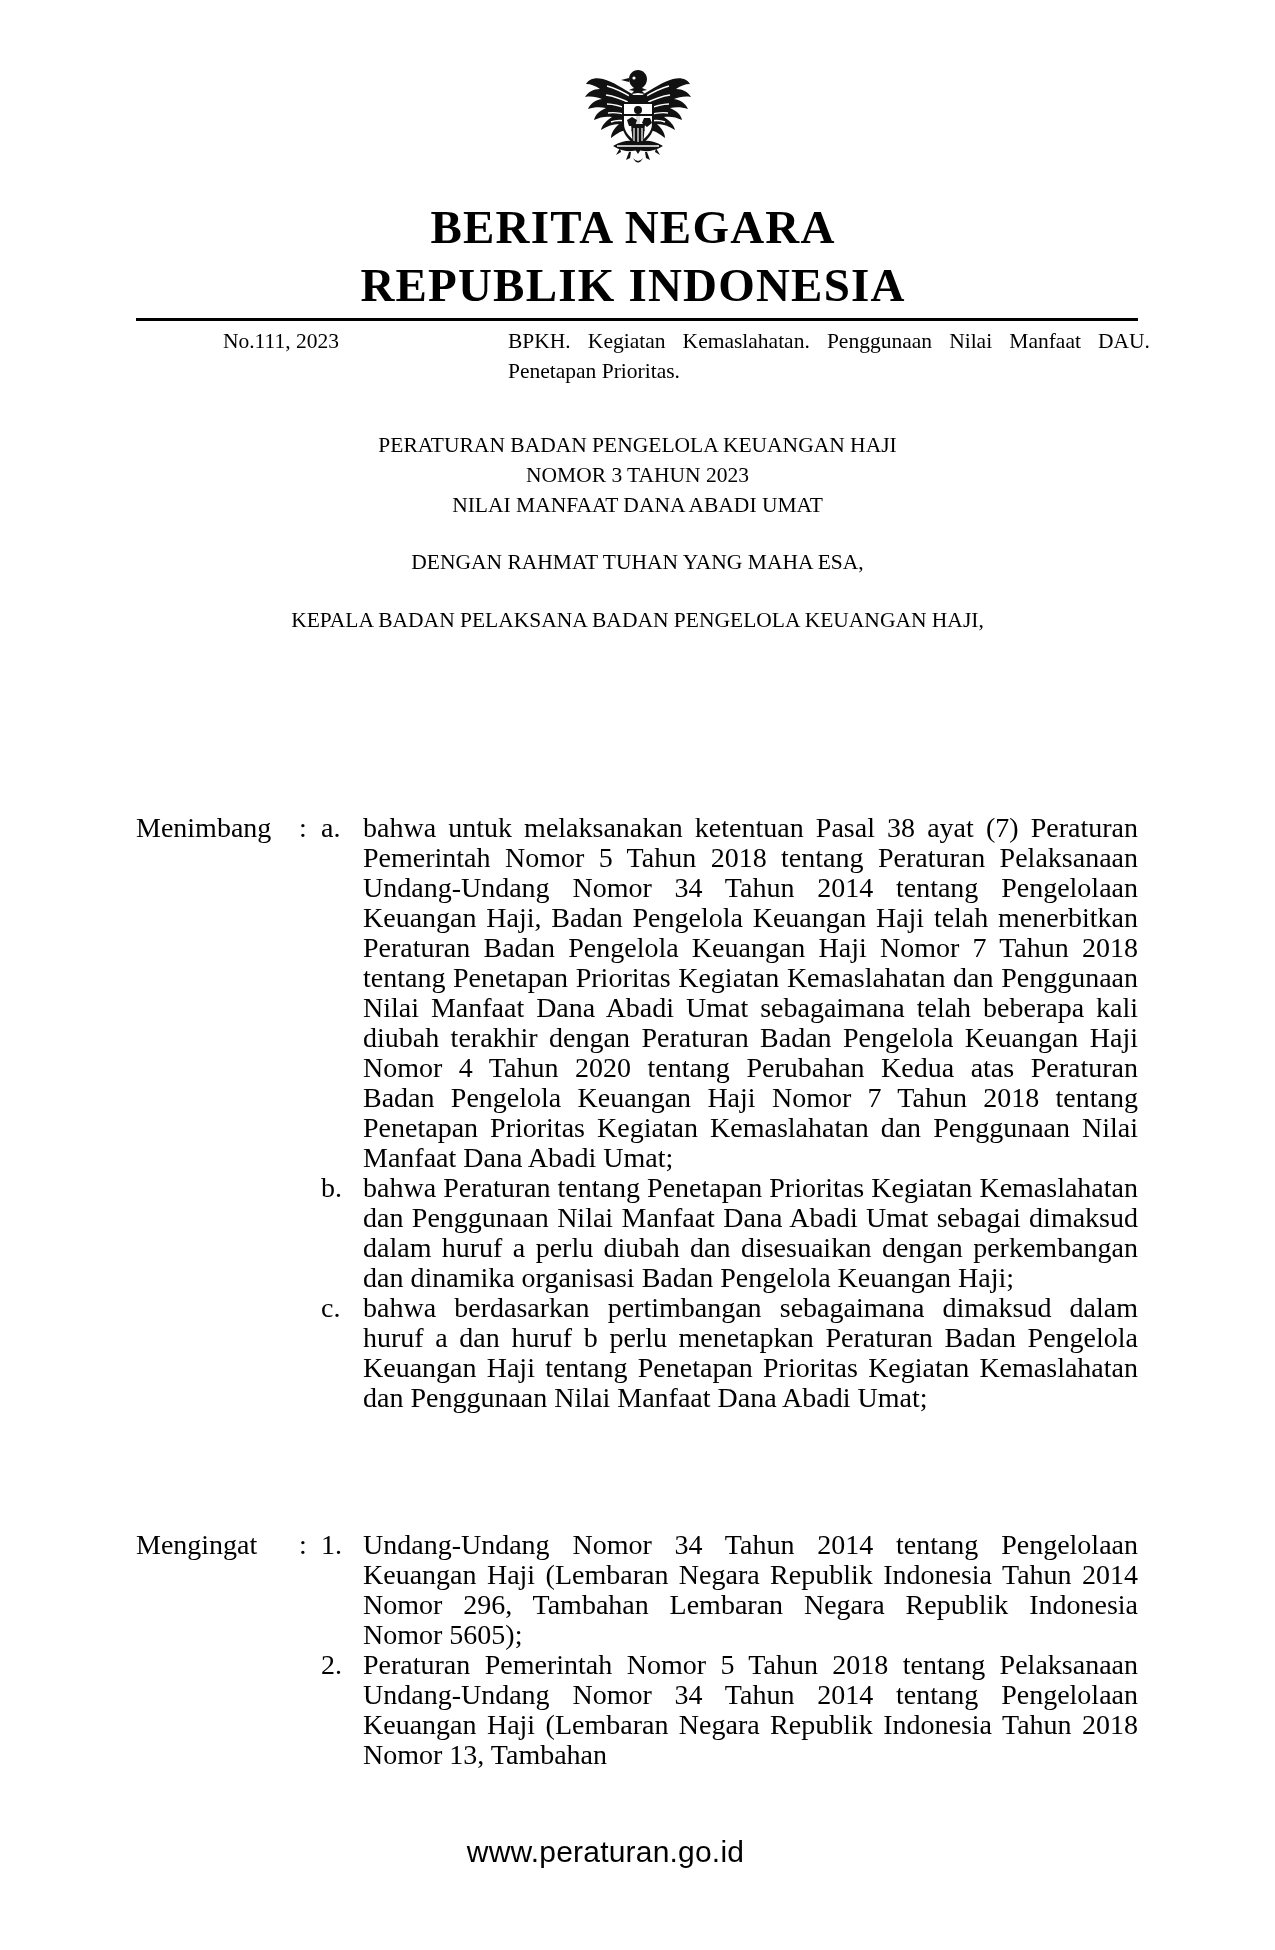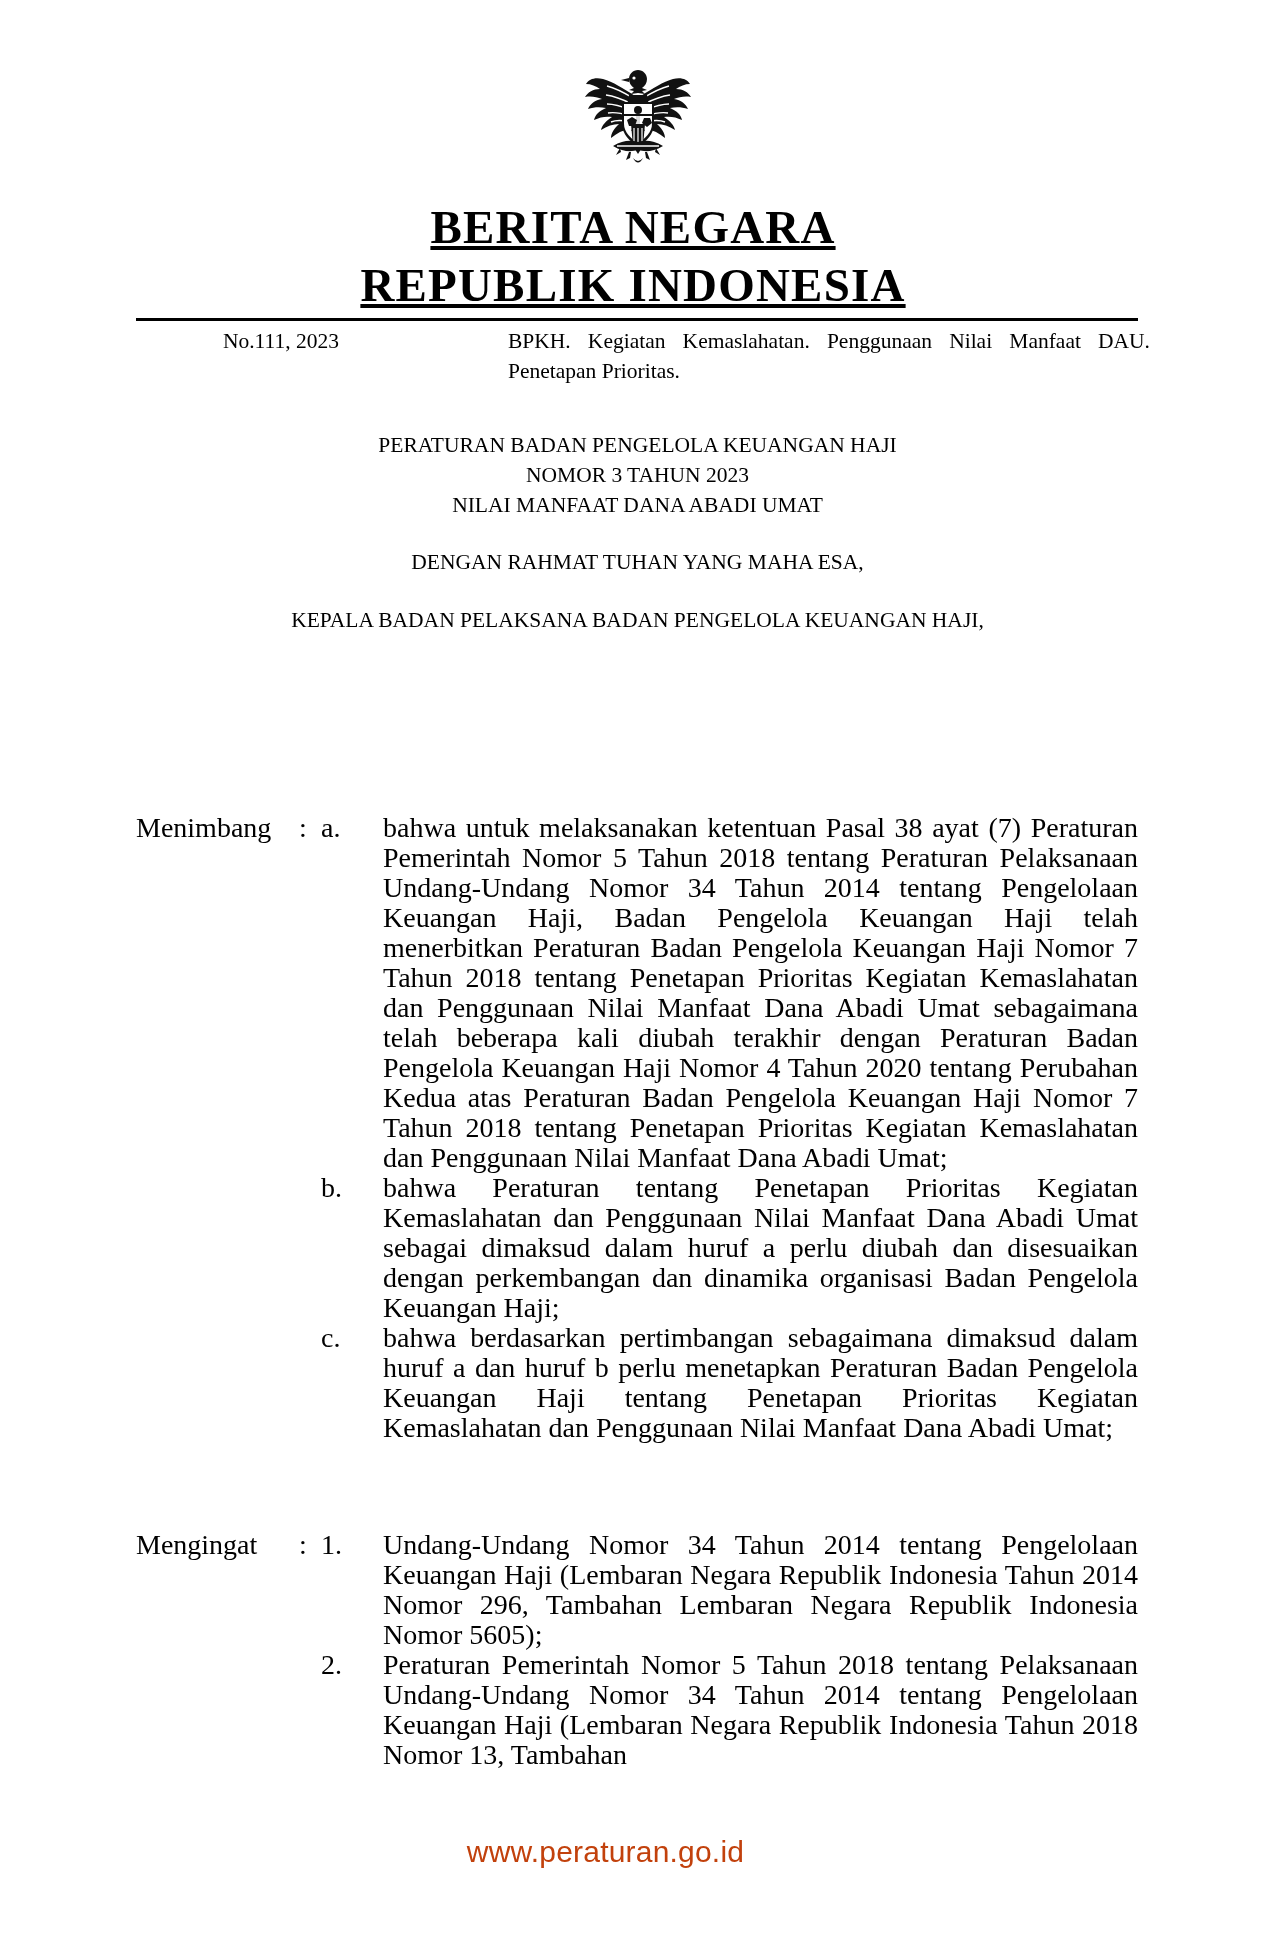--- a/index.html
+++ b/index.html
@@ -38,21 +38,20 @@
   
   .masthead {
     position: absolute;
     left: 0;
     top: 198px;
     width: 1266px;
     text-align: center;
     font-family: "Liberation Serif", "DejaVu Serif", serif;
     font-weight: bold;
     letter-spacing: 1.2px;
-    text-decoration: underline;
   }
   .masthead .line1 {
     font-size: 47px;
     line-height: 58px;
     display: block;
   }
   .masthead .line2 {
     font-size: 47px;
     line-height: 58px;
     display: block;
@@ -132,39 +131,39 @@
     min-height: 30px;
   }
   .item-marker {
     position: absolute;
     left: 0;
     top: 0;
     width: 40px;
     text-align: left;
   }
   .item-body {
-    margin-left: 62px;
+    margin-left: 42px;
     text-align: justify;
     text-align-last: left;
     hyphens: none;
   }
   .items {
     margin-left: 185px;
   }
   
   .footer {
     position: absolute;
     left: 0;
     top: 1833px;
     width: 1275px;
     text-align: center;
     font-family: "Liberation Sans", "DejaVu Sans", sans-serif;
     font-size: 30px;
     line-height: 38px;
-    color: #c2410c;
+    color: #000000;
     letter-spacing: 0.2px;
   }
   .footer .fx { padding-right: 64px; }
 </style>
 </head>
 <body>
 
 <div class="page">
 
   <div class="emblem-wrap">

